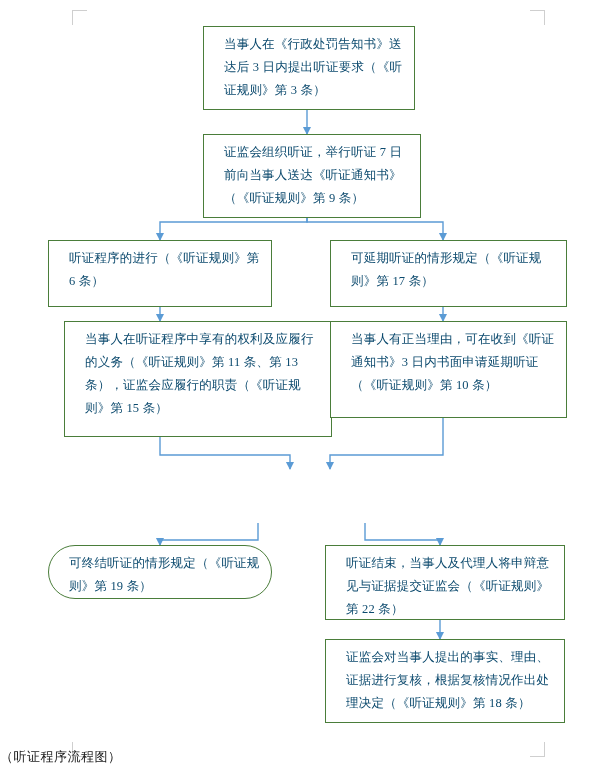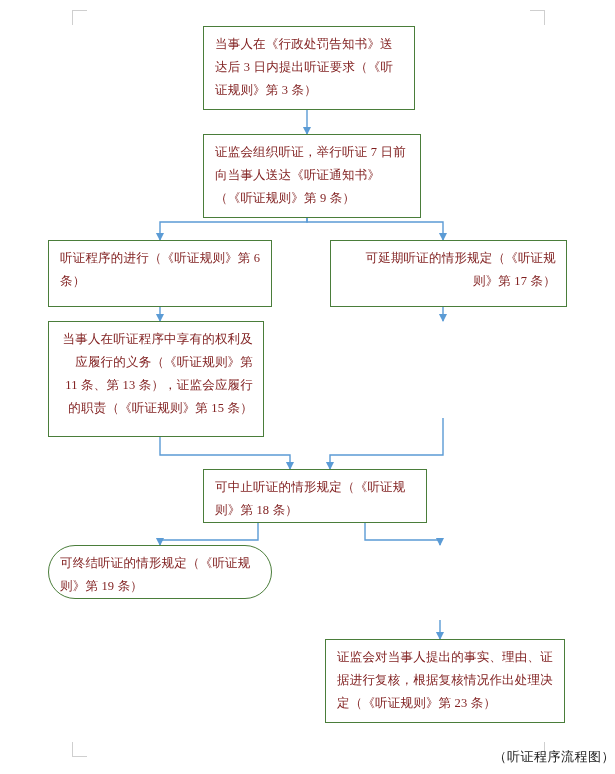--- a/index.html
+++ b/index.html
@@ -19,24 +19,24 @@
     left: 0;
     top: 0;
     width: 615px;
     height: 774px;
   }
   .box {
     position: absolute;
     box-sizing: border-box;
     border: 1px solid #4a7d3a;
     background: #ffffff;
-    color: #7f1d1d;
+    color: #0c4a6e;
     font-size: 12.5px;
     line-height: 23px;
-    padding: 6px 10px 6px 11px;
+    padding: 6px 10px 6px 20px;
     letter-spacing: 0.2px;
     text-align: left;
   }
   .caption {
     position: absolute;
     font-size: 13px;
     color: #222222;
     letter-spacing: 0.5px;
   }
   .corner {
@@ -97,27 +97,28 @@
       <path d="M440,620 L440,639"></path>
     </g>
   </svg>
 
   <div class="box" style="left:203px; top:26px; width:212px; height:84px;">当事人在《行政处罚告知书》送达后 3 日内提出听证要求（《听证规则》第 3 条）</div>
 
   <div class="box" style="left:203px; top:134px; width:218px; height:84px;">证监会组织听证，举行听证 7 日前向当事人送达《听证通知书》（《听证规则》第 9 条）</div>
 
   <div class="box" style="left:48px; top:240px; width:224px; height:67px;">听证程序的进行（《听证规则》第 6 条）</div>
 
-  <div class="box" style="left:330px; top:240px; width:237px; height:67px;text-align:right;">可延期听证的情形规定（《听证规则》第 17 条）</div>
+  <div class="box" style="left:330px; top:240px; width:237px; height:67px;">可延期听证的情形规定（《听证规则》第 17 条）</div>
 
-  <div class="box" style="left:48px; top:321px; width:216px; height:116px;text-align:right;">当事人在听证程序中享有的权利及应履行的义务（《听证规则》第 11 条、第 13 条），证监会应履行的职责（《听证规则》第 15 条）</div>
+  <div class="box" style="left:64px; top:321px; width:268px; height:116px;">当事人在听证程序中享有的权利及应履行的义务（《听证规则》第 11 条、第 13 条），证监会应履行的职责（《听证规则》第 15 条）</div>
 
+  <div class="box" style="left:330px; top:321px; width:237px; height:97px;">当事人有正当理由，可在收到《听证通知书》3 日内书面申请延期听证（《听证规则》第 10 条）</div>
 
-  <div class="box" style="left:203px; top:469px; width:224px; height:54px;">可中止听证的情形规定（《听证规则》第 18 条）</div>
 
   <div class="box" style="left:48px; top:545px; width:224px; height:54px;border-radius:27px;">可终结听证的情形规定（《听证规则》第 19 条）</div>
 
+  <div class="box" style="left:325px; top:545px; width:240px; height:75px;">听证结束，当事人及代理人将申辩意见与证据提交证监会（《听证规则》第 22 条）</div>
 
-  <div class="box" style="left:325px; top:639px; width:240px; height:84px;">证监会对当事人提出的事实、理由、证据进行复核，根据复核情况作出处理决定（《听证规则》第 23 条）</div>
+  <div class="box" style="left:325px; top:639px; width:240px; height:84px;">证监会对当事人提出的事实、理由、证据进行复核，根据复核情况作出处理决定（《听证规则》第 18 条）</div>
 
-  <div class="caption" style="left:0px; top:748px; width:615px; text-align:right;">（听证程序流程图）</div>
+  <div class="caption" style="left:0px; top:748px; width:615px; text-align:left;">（听证程序流程图）</div>
 
 </div>
 
 </body></html>

